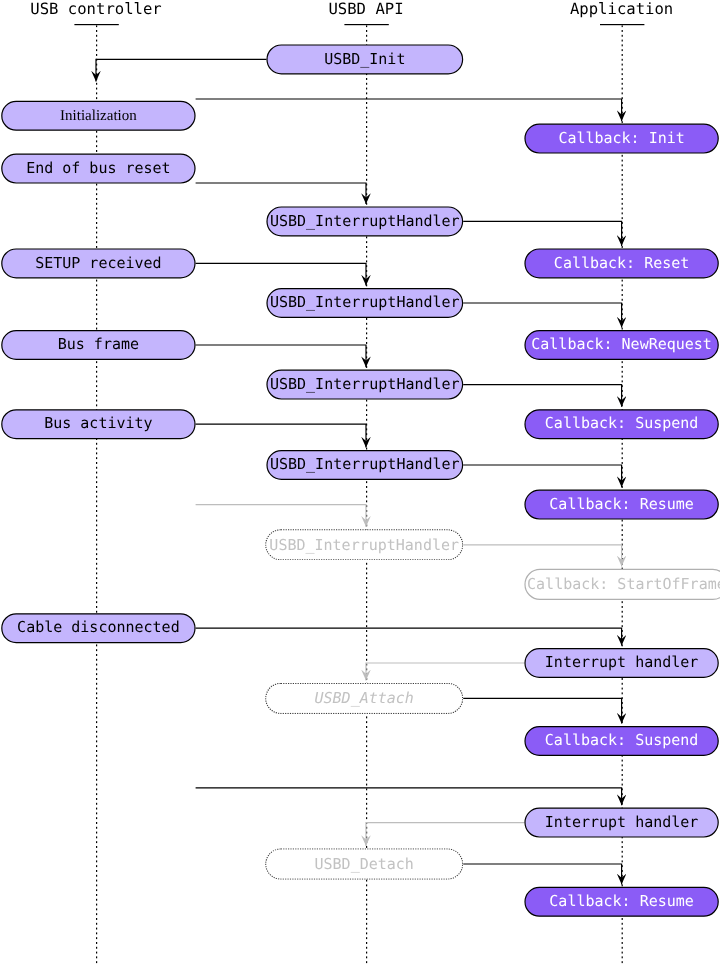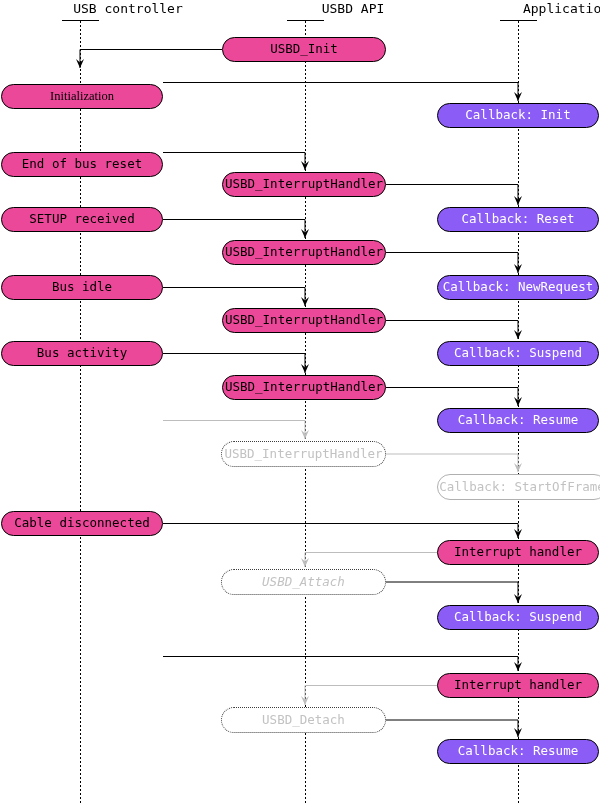--- a/index.html
+++ b/index.html
@@ -1,31 +1,31 @@
 <!DOCTYPE html>
 <html><head>
 <meta charset="utf-8">
 <style>
   html,body{margin:0;padding:0;background:#fff;}
   .canvas{
     position:relative;width:600px;height:804px;background:#ffffff;overflow:hidden;
     font-family:"DejaVu Sans Mono","Liberation Mono",monospace;color:#000;
   }
-  .hdr{position:absolute;top:1px;width:160px;text-align:center;font-size:13px;white-space:nowrap;margin-left:48px;}
+  .hdr{position:absolute;top:1px;width:160px;text-align:center;font-size:13px;white-space:nowrap;}
   .tick{position:absolute;top:20px;width:37px;height:1px;background:#000;}
   .life{
     position:absolute;top:21px;height:783px;width:1px;
     background-image:linear-gradient(to bottom,#000 2px,rgba(0,0,0,0) 2px);
     background-size:1px 4px;background-repeat:repeat-y;
   }
   svg.wires{position:absolute;left:0;top:0;}
   .node{
     position:absolute;box-sizing:border-box;height:25px;
     display:flex;align-items:center;justify-content:center;
-    border:1px solid #000;border-radius:13px;background:#ec4899;
+    border:1px solid #000;border-radius:13px;background:#c4b5fd;
     font-size:12.5px;white-space:nowrap;overflow:hidden;line-height:1;
   }
   .node--dark{background:#8b5cf6;border-color:#000;color:#fff;}
   .node--ghost{height:26px;border:1px dotted #3c3c3c;color:#c2c2c2;background:#fff;}
   .node--faded{height:26px;border:1px solid #b0b0b0;color:#c2c2c2;background:#fff;}
   .l{left:1px;width:162px;}
   .c{left:222px;width:164px;}
   .cg{left:221px;width:165px;}
   .r{left:437px;width:162px;}
 </style>
@@ -82,23 +82,23 @@
   <div class="node c" style="top:37px;">USBD_Init</div>
   <div class="node c" style="top:172px;">USBD_InterruptHandler</div>
   <div class="node c" style="top:240px;">USBD_InterruptHandler</div>
   <div class="node c" style="top:308px;">USBD_InterruptHandler</div>
   <div class="node c" style="top:375px;">USBD_InterruptHandler</div>
   <div class="node node--ghost cg" style="top:441px;">USBD_InterruptHandler</div>
   <div class="node node--ghost cg" style="top:569px;font-style:italic;">USBD_Attach</div>
   <div class="node node--ghost cg" style="top:707px;">USBD_Detach</div>
 
   <div class="node l" style="top:84px;font-family:Liberation Serif, serif;">Initialization</div>
-  <div class="node l" style="top:152px;">End of bus reset</div>
+  <div class="node l" style="top:128px;">End of bus reset</div>
   <div class="node l" style="top:207px;">SETUP received</div>
-  <div class="node l" style="top:275px;">Bus idle</div>
+  <div class="node l" style="top:275px;">Bus frame</div>
   <div class="node l" style="top:341px;">Bus activity</div>
   <div class="node l" style="top:511px;">Cable disconnected</div>
 
   <div class="node node--dark r" style="top:103px;">Callback: Init</div>
   <div class="node node--dark r" style="top:207px;">Callback: Reset</div>
   <div class="node node--dark r" style="top:275px;">Callback: NewRequest</div>
   <div class="node node--dark r" style="top:341px;">Callback: Suspend</div>
   <div class="node node--dark r" style="top:408px;">Callback: Resume</div>
   <div class="node node--faded r" style="top:474px;width:170px;">Callback: StartOfFrame</div>
   <div class="node r" style="top:540px;">Interrupt handler</div>

